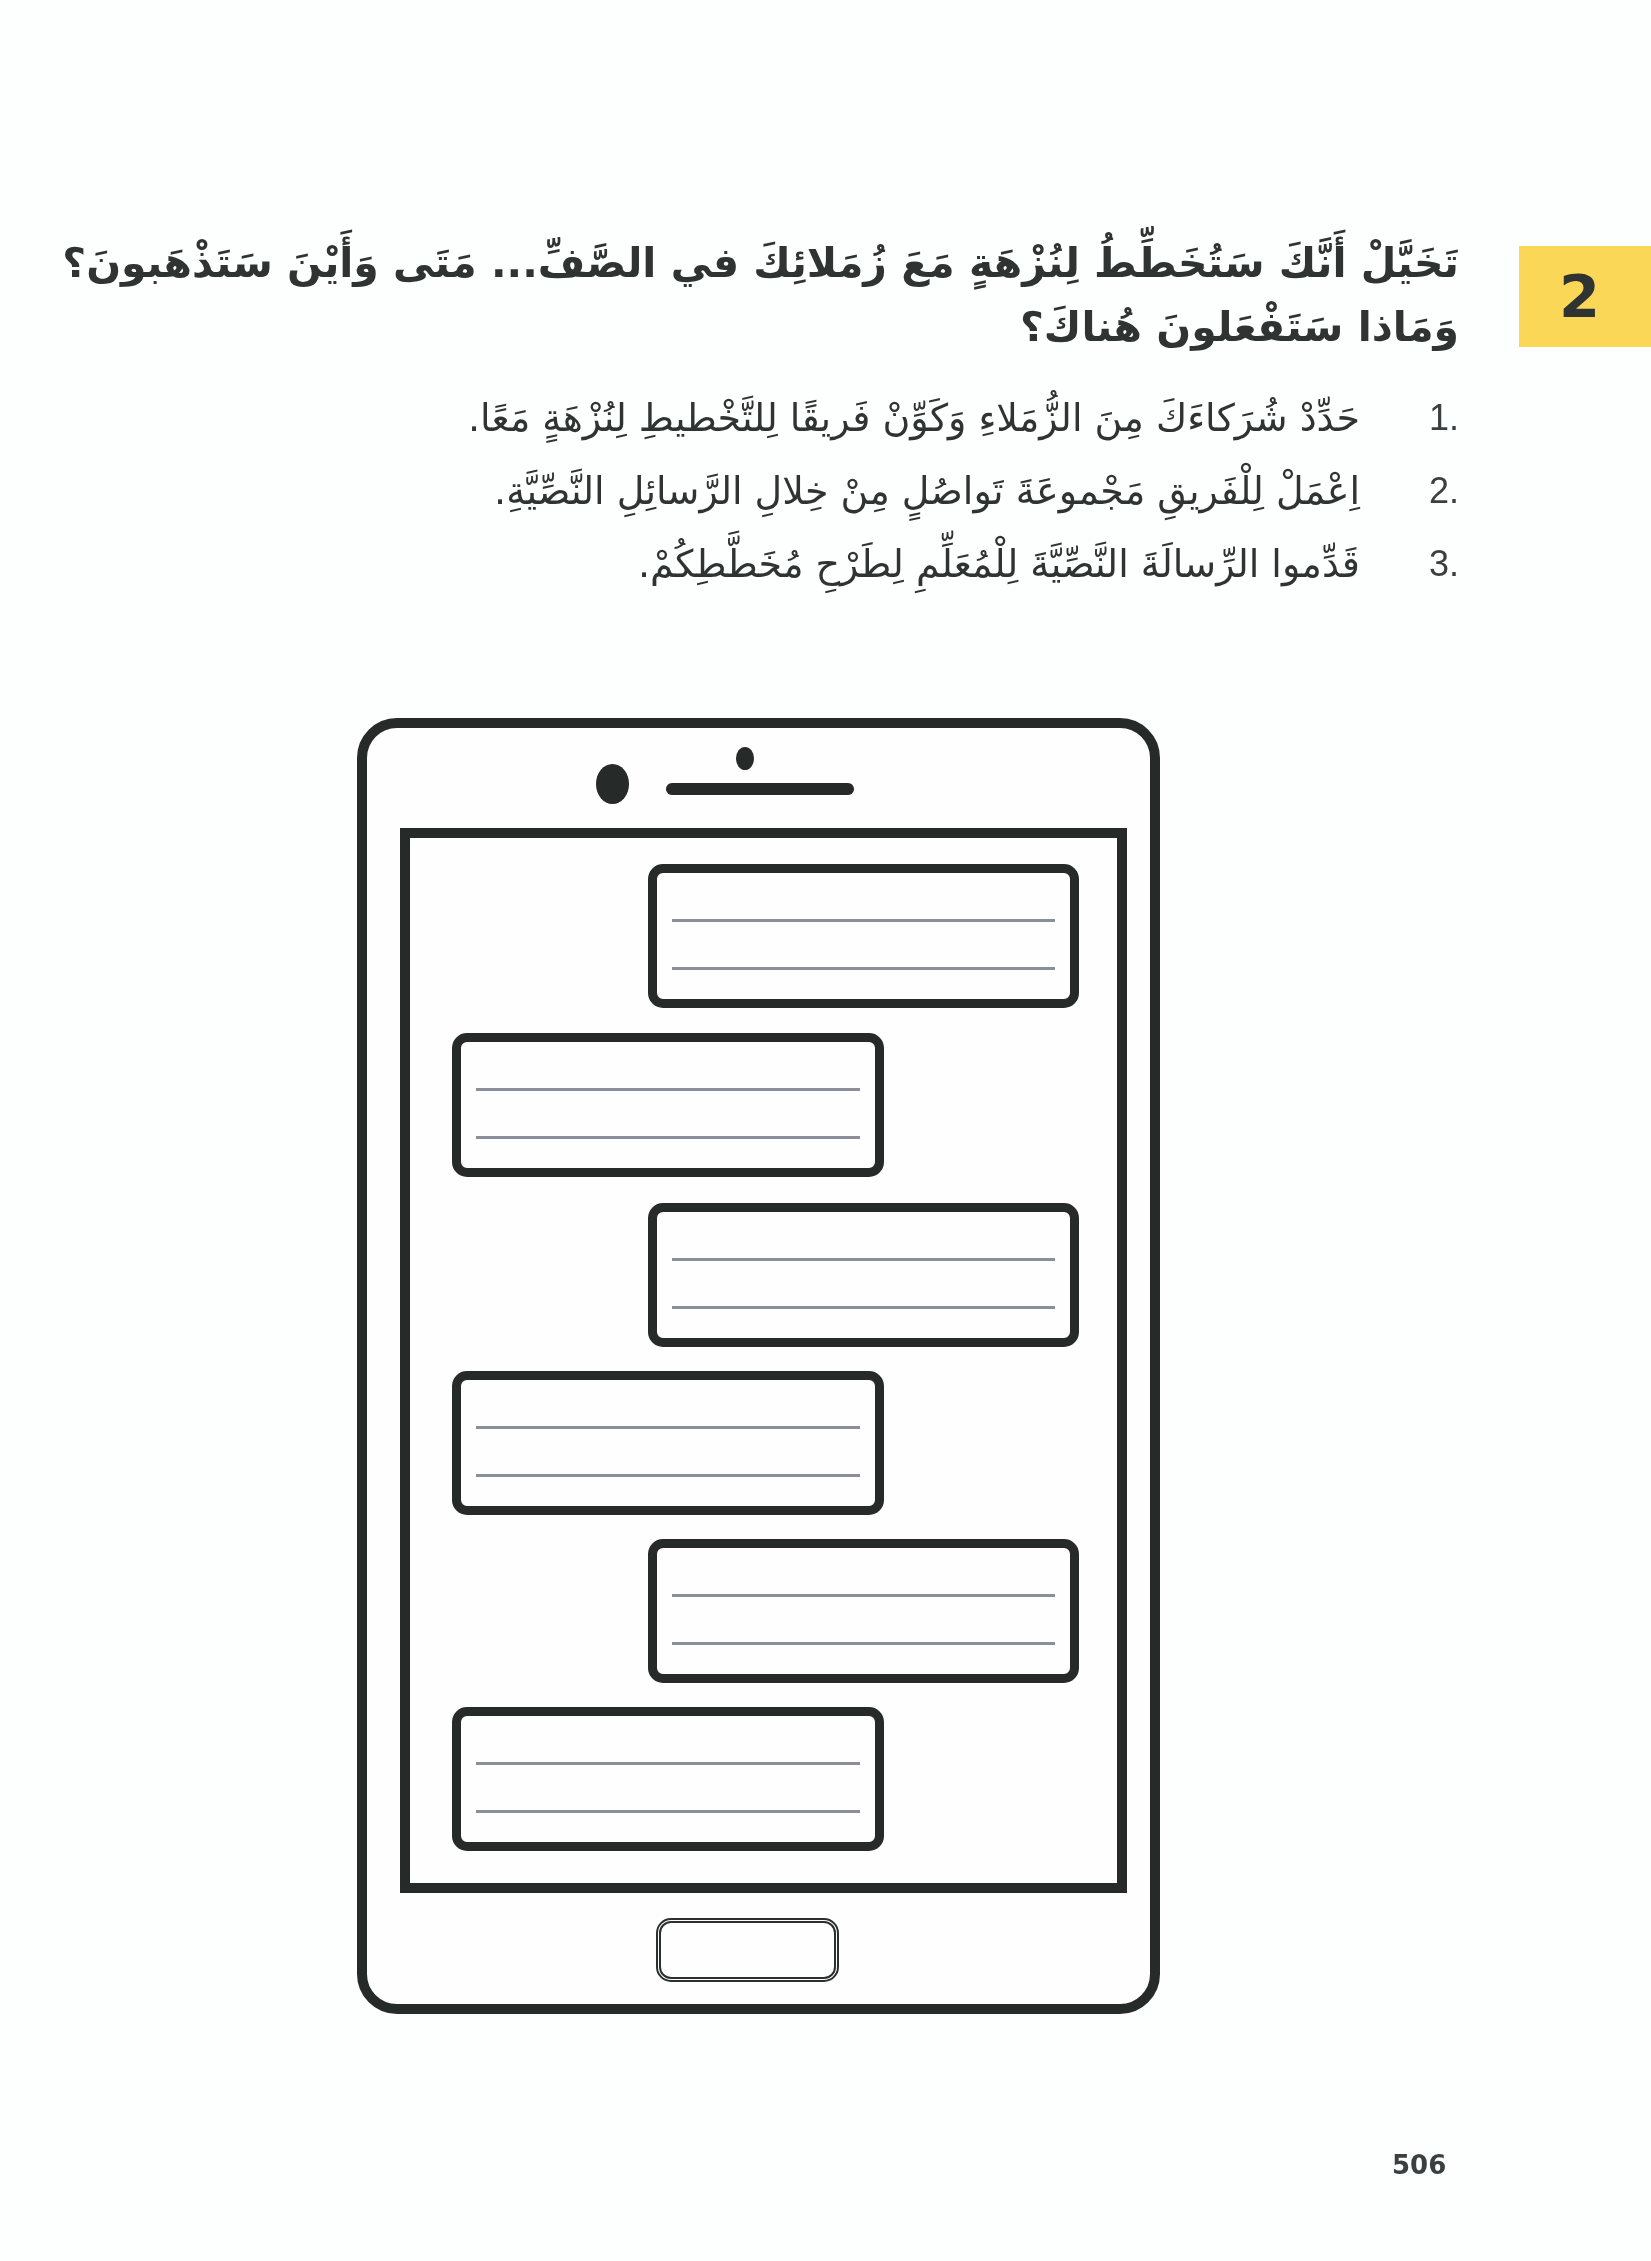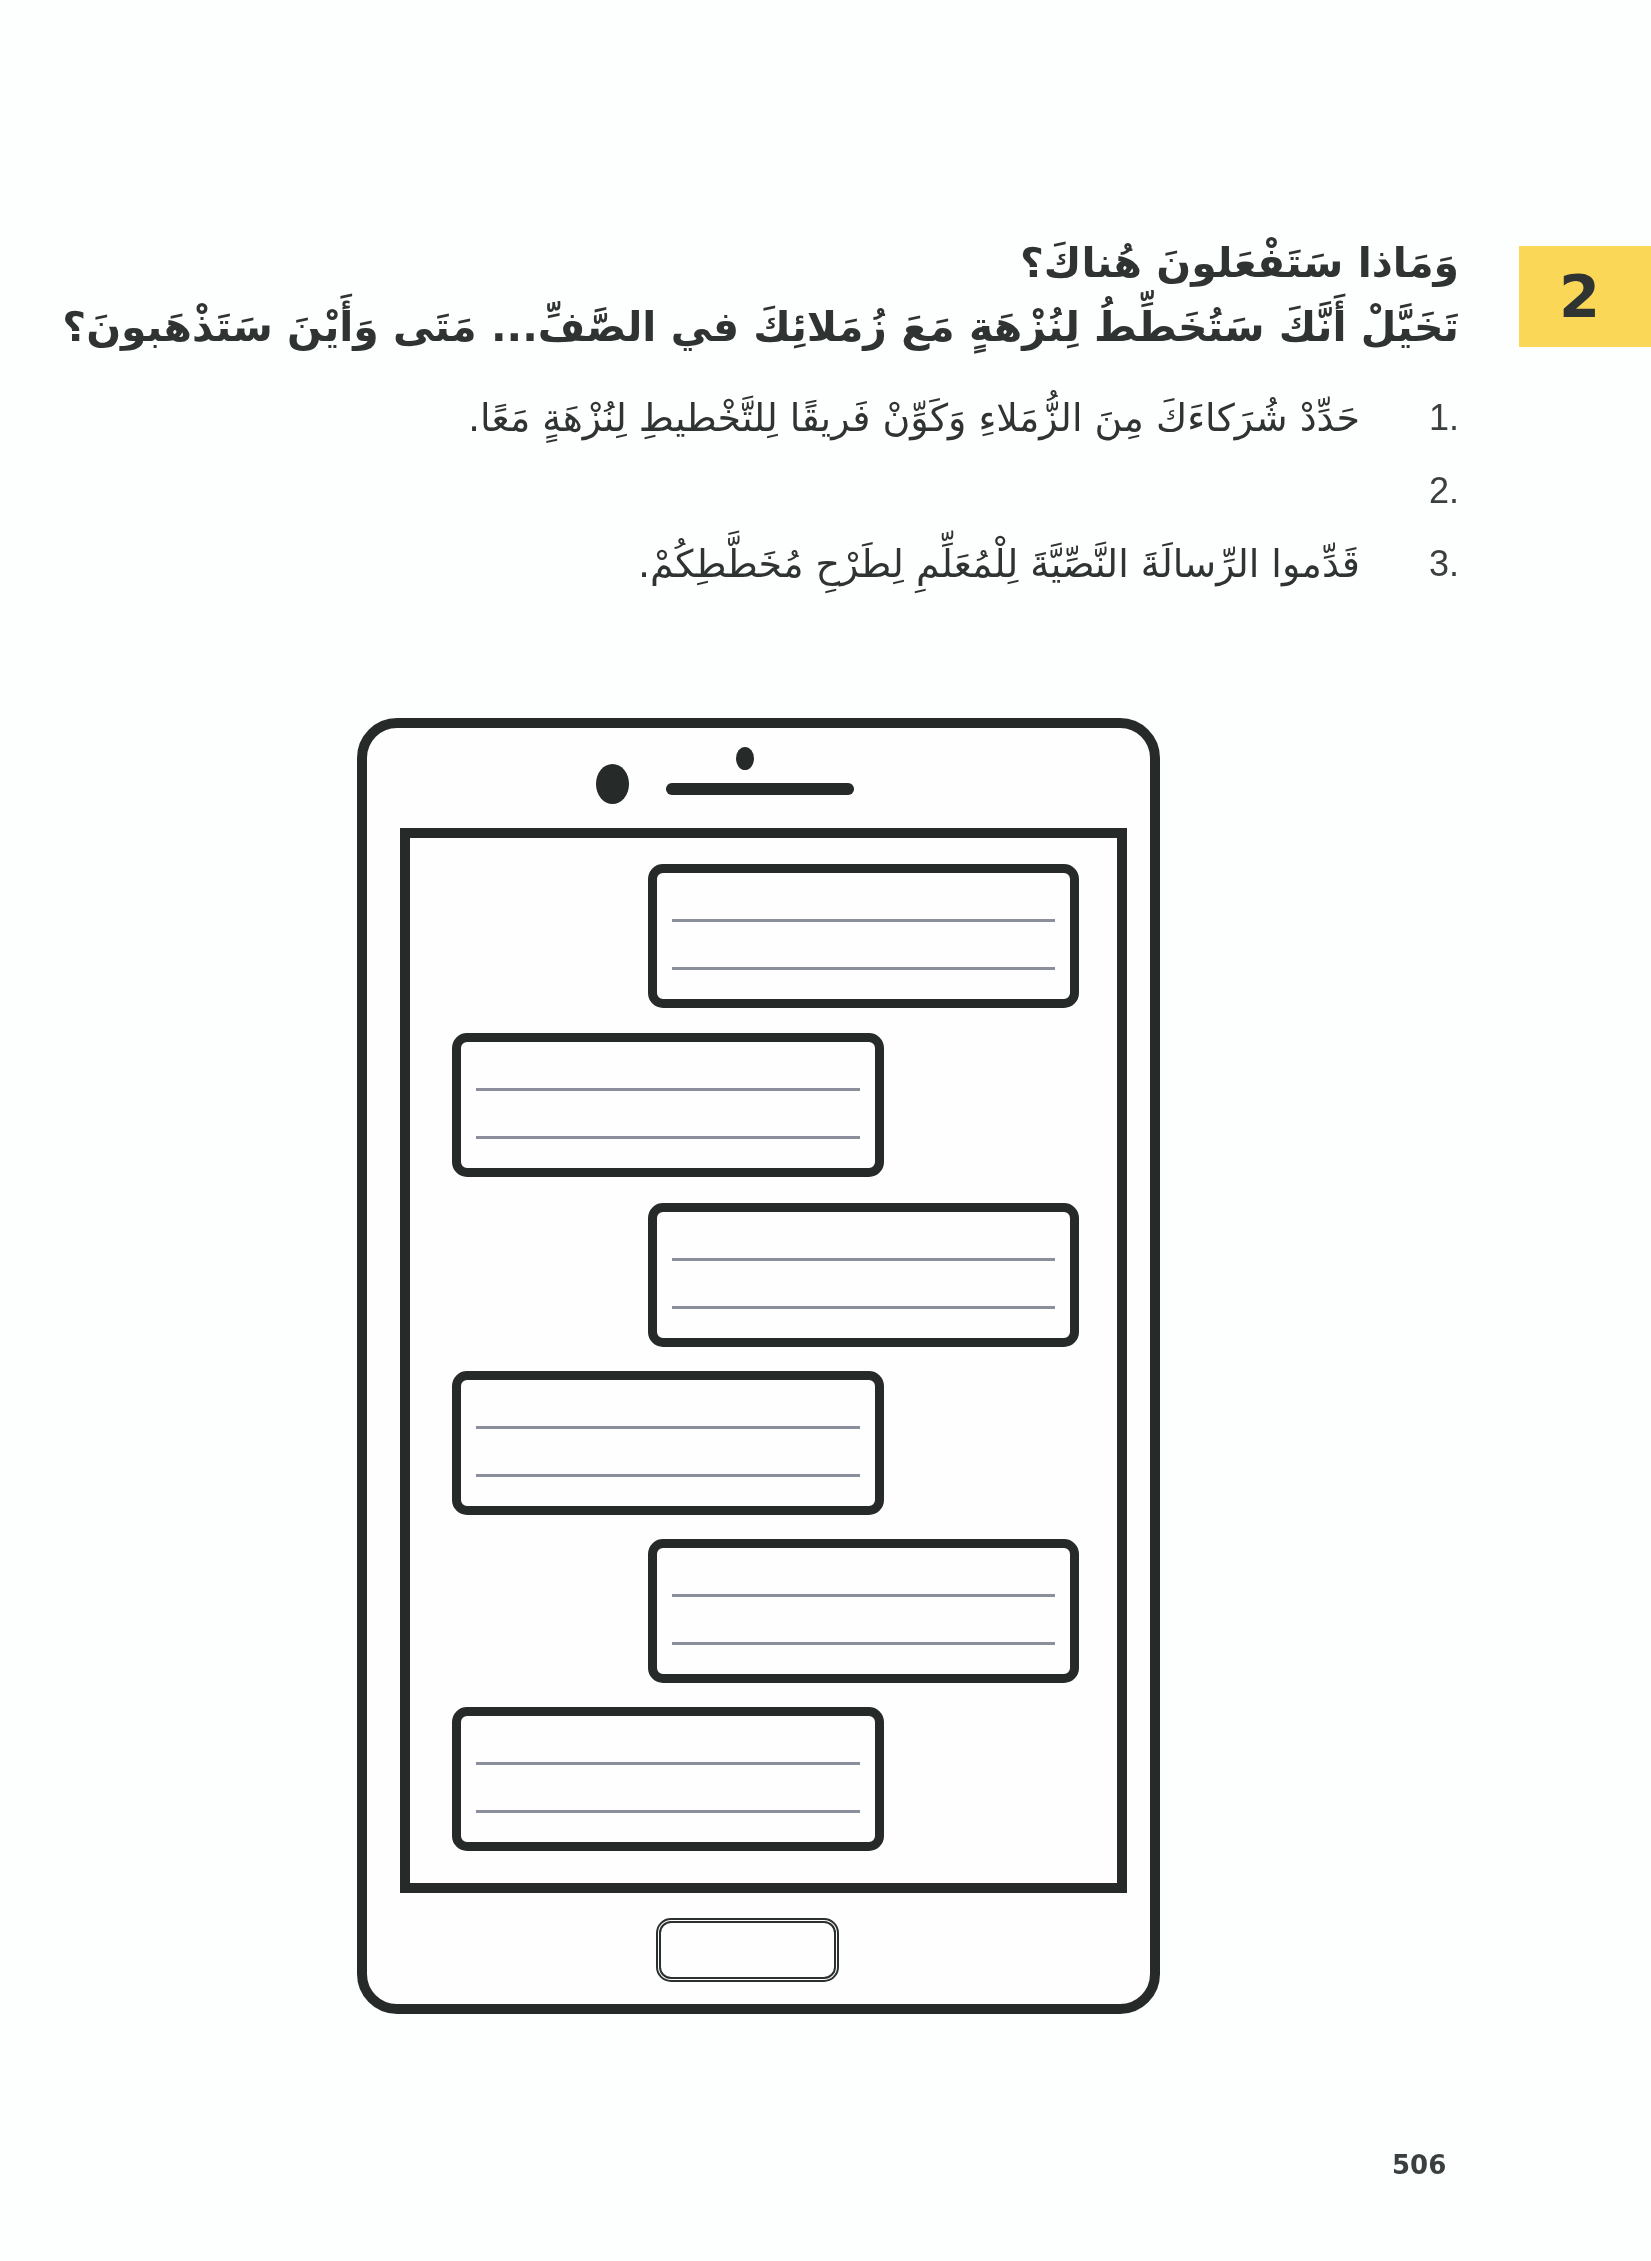--- a/index.html
+++ b/index.html
@@ -78,31 +78,32 @@
 </head>
 <body>
 
 <div class="ghost-header"></div>
 
 <div class="badge">
   <span>2</span>
 </div>
 
 <div class="title">
+  <div>تَخَيَّلْ أَنَّكَ سَتُخَطِّطُ لِنُزْهَةٍ مَعَ زُمَلائِكَ في الصَّفِّ... مَتَى وَأَيْنَ سَتَذْهَبونَ؟</div>
   <div>وَمَاذا سَتَفْعَلونَ هُناكَ؟</div>
-  <div>تَخَيَّلْ أَنَّكَ سَتُخَطِّطُ لِنُزْهَةٍ مَعَ زُمَلائِكَ في الصَّفِّ... مَتَى وَأَيْنَ سَتَذْهَبونَ؟</div>
 </div>
 
 <ol class="steps">
   <li>
     <span class="num">1.</span>
     <span class="text">حَدِّدْ شُرَكاءَكَ مِنَ الزُّمَلاءِ وَكَوِّنْ فَريقًا لِلتَّخْطيطِ لِنُزْهَةٍ مَعًا.</span>
   </li>
   <li>
     <span class="num">2.</span>
+    <span class="text">اِعْمَلْ لِلْفَريقِ مَجْموعَةَ تَواصُلٍ مِنْ خِلالِ الرَّسائِلِ النَّصِّيَّةِ.</span>
   </li>
   <li>
     <span class="num">3.</span>
     <span class="text">قَدِّموا الرِّسالَةَ النَّصِّيَّةَ لِلْمُعَلِّمِ لِطَرْحِ مُخَطَّطِكُمْ.</span>
   </li>
 </ol>
 
 <div class="phone"></div>
 <div class="camera"></div>
 <div class="sensor"></div>

